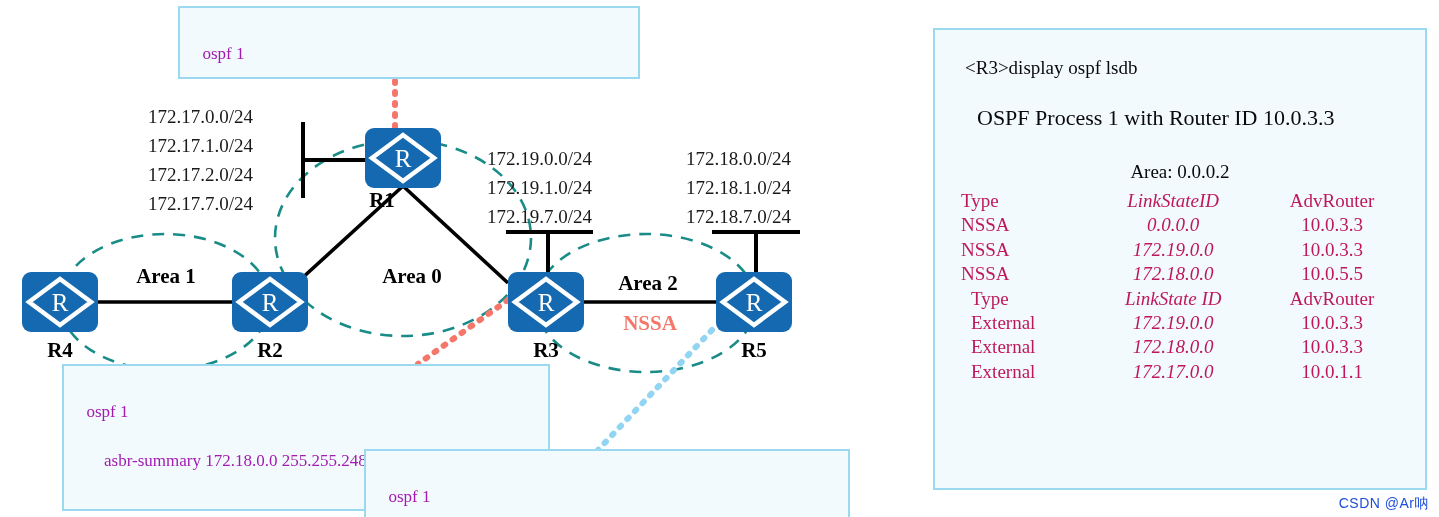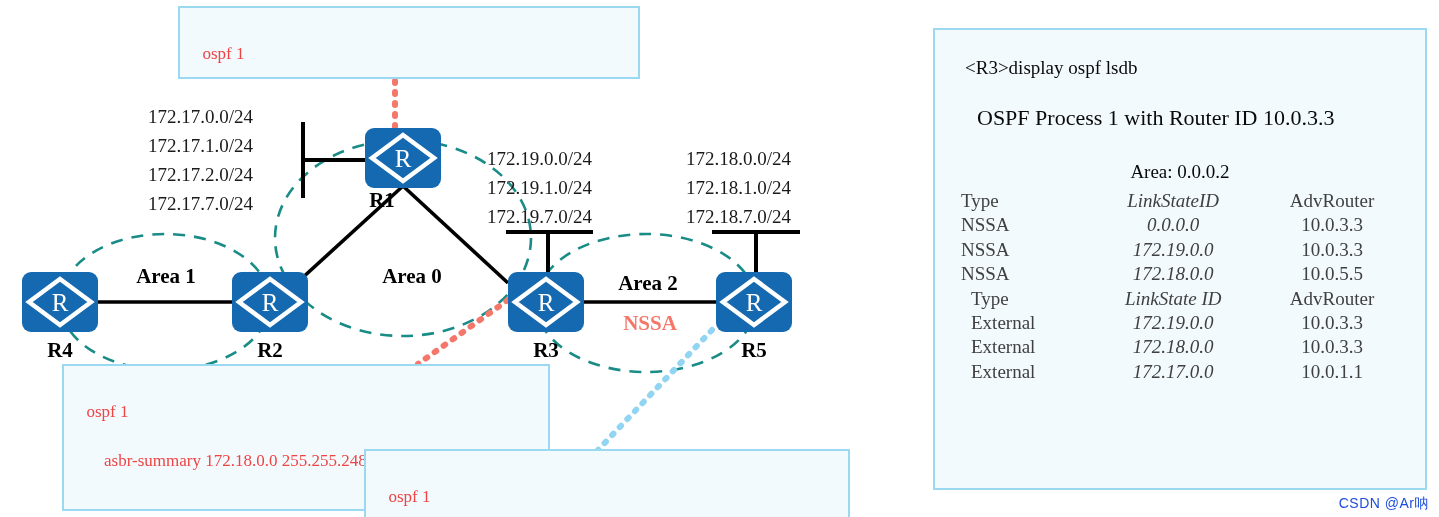--- a/index.html
+++ b/index.html
@@ -28,21 +28,21 @@
   
   .callout {
     position: absolute;
     box-sizing: border-box;
     background: #f3fafe;
     border: 2px solid #9ad9f0;
     padding: 9px 6px 11px 14px;
     font-family: "Liberation Serif", "DejaVu Serif", serif;
     font-size: 17px;
     line-height: 1.45;
-    color: #ef4444;
+    color: #a21caf;
     white-space: pre;
   }
   .callout .ln2 { padding-left: 26px; display: block; }
 
   #callout-top   { left: 178px; top: 6px;   width: 462px; }
   #callout-left  { left: 62px;  top: 364px; width: 488px; }
   #callout-bottom{ left: 364px; top: 449px; width: 486px; }
 
   
   #console-panel {
@@ -63,21 +63,21 @@
   .con-prompt { padding: 6px 0 0 4px; font-size: 19px; }
   .con-title  { padding: 22px 0 0 16px; font-size: 22px; }
   .con-area   { text-align: center; padding: 24px 0 6px 0; font-size: 19px; }
   .con-area2  { text-align: center; padding: 18px 0 4px 0; font-size: 19px; }
 
   table.lsdb {
     border-collapse: collapse;
     width: 100%;
     font-family: "Liberation Serif", "DejaVu Serif", serif;
     font-size: 19px;
-    color: #404040;
+    color: #be185d;
   }
   table.lsdb td, table.lsdb th {
     padding: 1px 0;
     font-weight: normal;
     line-height: 1.18;
     text-align: center;
     white-space: nowrap;
   }
   table.lsdb .c-type { width: 30%; text-align: left; padding-left: 8px; }
   table.lsdb .c-lsid { width: 37%; font-style: italic; }

